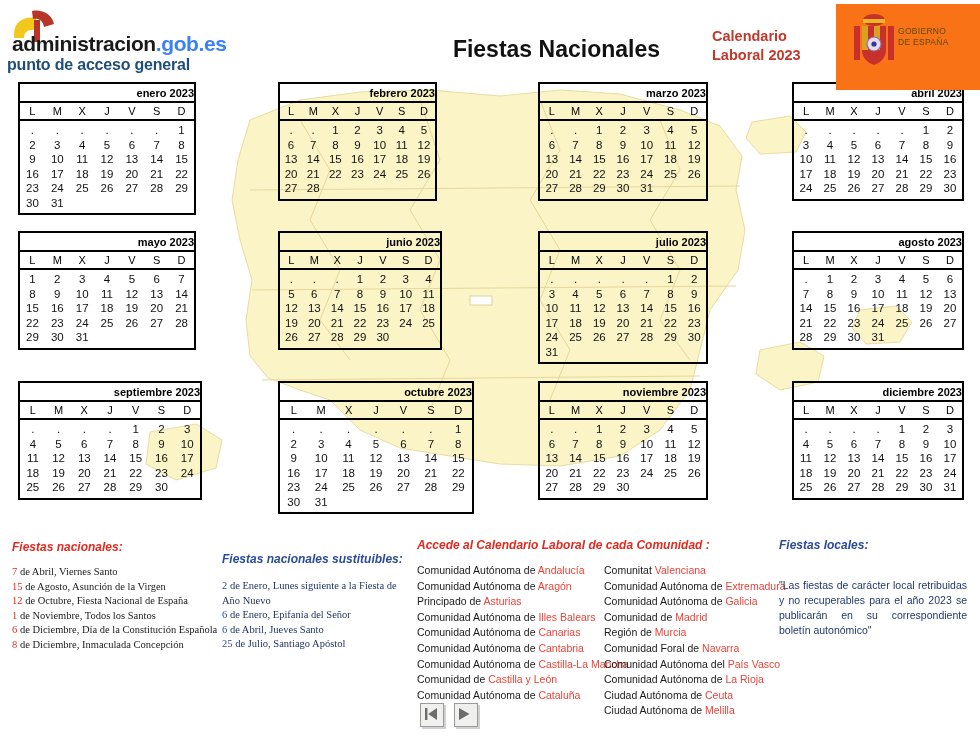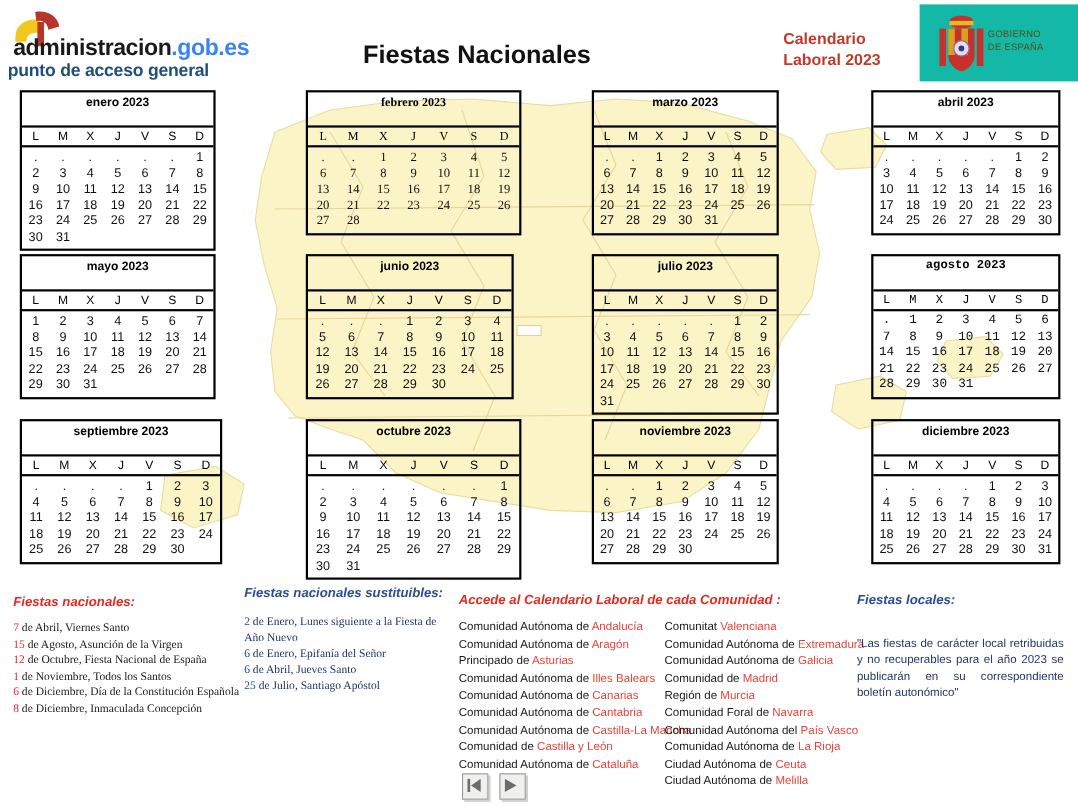--- a/index.html
+++ b/index.html
@@ -26,45 +26,45 @@
   }
   .logo-line1 .dark{color:#1a1a1a;}
   .logo-line1 .red{color:#3b82f6;}
   .logo-line2{
     position:absolute;left:3px;top:50px;
     font-size:16px;font-weight:bold;color:#1f4e79;letter-spacing:-.2px;
     white-space:nowrap;
   }
   #main-title{
     position:absolute;left:330px;top:36px;width:330px;
-    text-align:left;font-size:23px;font-weight:bold;color:#111;
+    text-align:right;font-size:23px;font-weight:bold;color:#111;
   }
   #cal-title{
     position:absolute;left:712px;top:27px;width:120px;
     font-size:14.5px;font-weight:bold;color:#c0392b;line-height:19px;
   }
   #gob-logo{
-    position:absolute;left:836px;top:4px;width:144px;height:70px;
-    background:#14b8a6;
+    position:absolute;left:836px;top:4px;width:144px;height:86px;
+    background:#f97316;
   }
   #gob-text{
     position:absolute;left:62px;top:22px;
     font-size:8.5px;color:#5a4a17;line-height:11px;letter-spacing:.3px;
   }
   
   #months{position:absolute;left:0;top:82px;width:980px;z-index:4;}
   .month{
     position:absolute;
     border:2px solid #000;
     box-sizing:border-box;
     font-size:11.5px;
   }
   .m-title{
-    text-align:center;font-weight:bold;font-size:11px;
-    padding:3px 0 15px;border-bottom:2px solid #000;
+    text-align:right;font-weight:bold;font-size:11px;
+    padding:3px 0 2px;border-bottom:2px solid #000;
     color:#000;background:transparent;
   }
   .m-head{
     display:grid;grid-template-columns:repeat(7,1fr);
     border-bottom:2px solid #000;padding:2px 0 2px;
   }
   .m-head span{text-align:center;font-size:11px;color:#000;}
   .m-body{
     display:grid;grid-template-columns:repeat(7,1fr);
     padding:2px 0 3px;
@@ -213,21 +213,21 @@
         <span>24</span>
         <span>25</span>
         <span>26</span>
         <span>27</span>
         <span>28</span>
         <span class="d-sun">29</span>
         <span>30</span>
         <span>31</span>
       </div>
     </div>
-    <div class="month" style="left: 278px; top: 0px; width: 196px; font-family: Liberation Serif, serif;">
+    <div class="month" style="left: 278px; top: 0px; width: 159px;">
       <div class="m-title">febrero 2023</div>
       <div class="m-head">
         <span>L</span>
         <span>M</span>
         <span>X</span>
         <span>J</span>
         <span>V</span>
         <span>S</span>
         <span>D</span>
       </div>
@@ -398,21 +398,21 @@
         <span>24</span>
         <span>25</span>
         <span>26</span>
         <span>27</span>
         <span class="d-sun">28</span>
         <span>29</span>
         <span>30</span>
         <span>31</span>
       </div>
     </div>
-    <div class="month" style="left: 278px; top: 149px; width: 189px;">
+    <div class="month" style="left: 278px; top: 149px; width: 164px;">
       <div class="m-title">junio 2023</div>
       <div class="m-head">
         <span>L</span>
         <span>M</span>
         <span>X</span>
         <span>J</span>
         <span>V</span>
         <span>S</span>
         <span>D</span>
       </div>
@@ -495,21 +495,21 @@
         <span>24</span>
         <span class="d-sub">25</span>
         <span>26</span>
         <span>27</span>
         <span>28</span>
         <span>29</span>
         <span class="d-sun">30</span>
         <span>31</span>
       </div>
     </div>
-    <div class="month" style="left: 792px; top: 149px; width: 172px; font-family: Liberation Mono, monospace;">
+    <div class="month" style="left: 792px; top: 149px; width: 172px;">
       <div class="m-title">agosto 2023</div>
       <div class="m-head">
         <span>L</span>
         <span>M</span>
         <span>X</span>
         <span>J</span>
         <span>V</span>
         <span>S</span>
         <span>D</span>
       </div>
@@ -751,21 +751,21 @@
     <div id="nat-list" style="margin-top:11px;">
         <div class="f-item"><span class="f-num-red">7 </span><span>de Abril, Viernes Santo</span></div>
         <div class="f-item"><span class="f-num-red">15 </span><span>de Agosto, Asunción de la Virgen</span></div>
         <div class="f-item"><span class="f-num-red">12 </span><span>de Octubre, Fiesta Nacional de España</span></div>
         <div class="f-item"><span class="f-num-red">1 </span><span>de Noviembre, Todos los Santos</span></div>
         <div class="f-item"><span class="f-num-red">6 </span><span>de Diciembre, Día de la Constitución Española</span></div>
         <div class="f-item"><span class="f-num-red">8 </span><span>de Diciembre, Inmaculada Concepción</span></div>
       </div>
   </div>
 
-  <div class="f-col" style="left:222px;top:4px;width:200px;">
+  <div class="f-col" style="left:222px;top:24px;width:200px;">
     <div class="f-head blue">Fiestas nacionales sustituibles:</div>
     <div id="sub-list" style="margin-top:13px;">
         <div class="f-item blue"><span class="f-num-blue">2 </span><span>de Enero, Lunes siguiente a la Fiesta de</span></div>
         <div class="f-item blue"><span class="f-num-blue"></span><span>Año Nuevo</span></div>
         <div class="f-item blue"><span class="f-num-blue">6 </span><span>de Enero, Epifanía del Señor</span></div>
         <div class="f-item blue"><span class="f-num-blue">6 </span><span>de Abril, Jueves Santo</span></div>
         <div class="f-item blue"><span class="f-num-blue">25 </span><span>de Julio, Santiago Apóstol</span></div>
       </div>
   </div>
 

